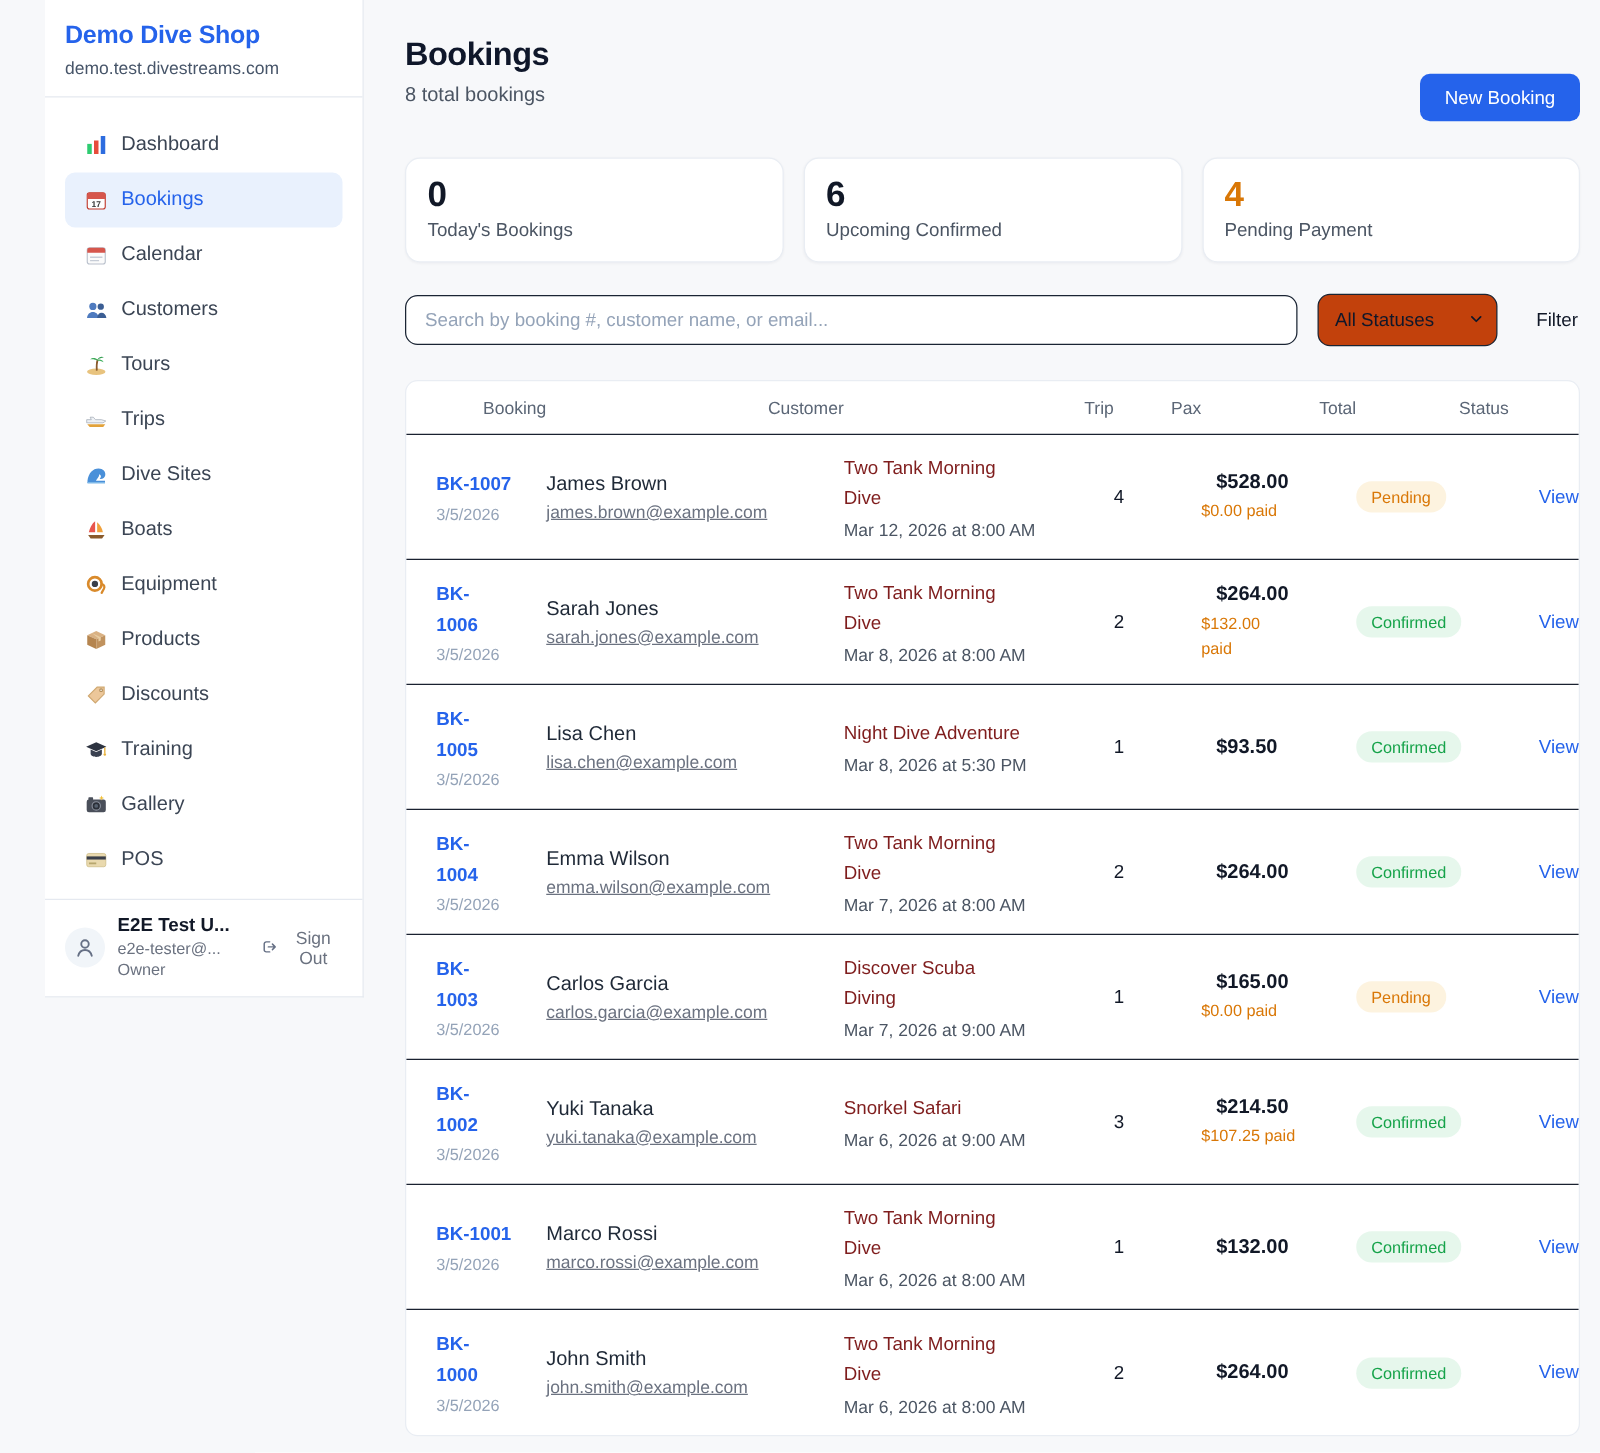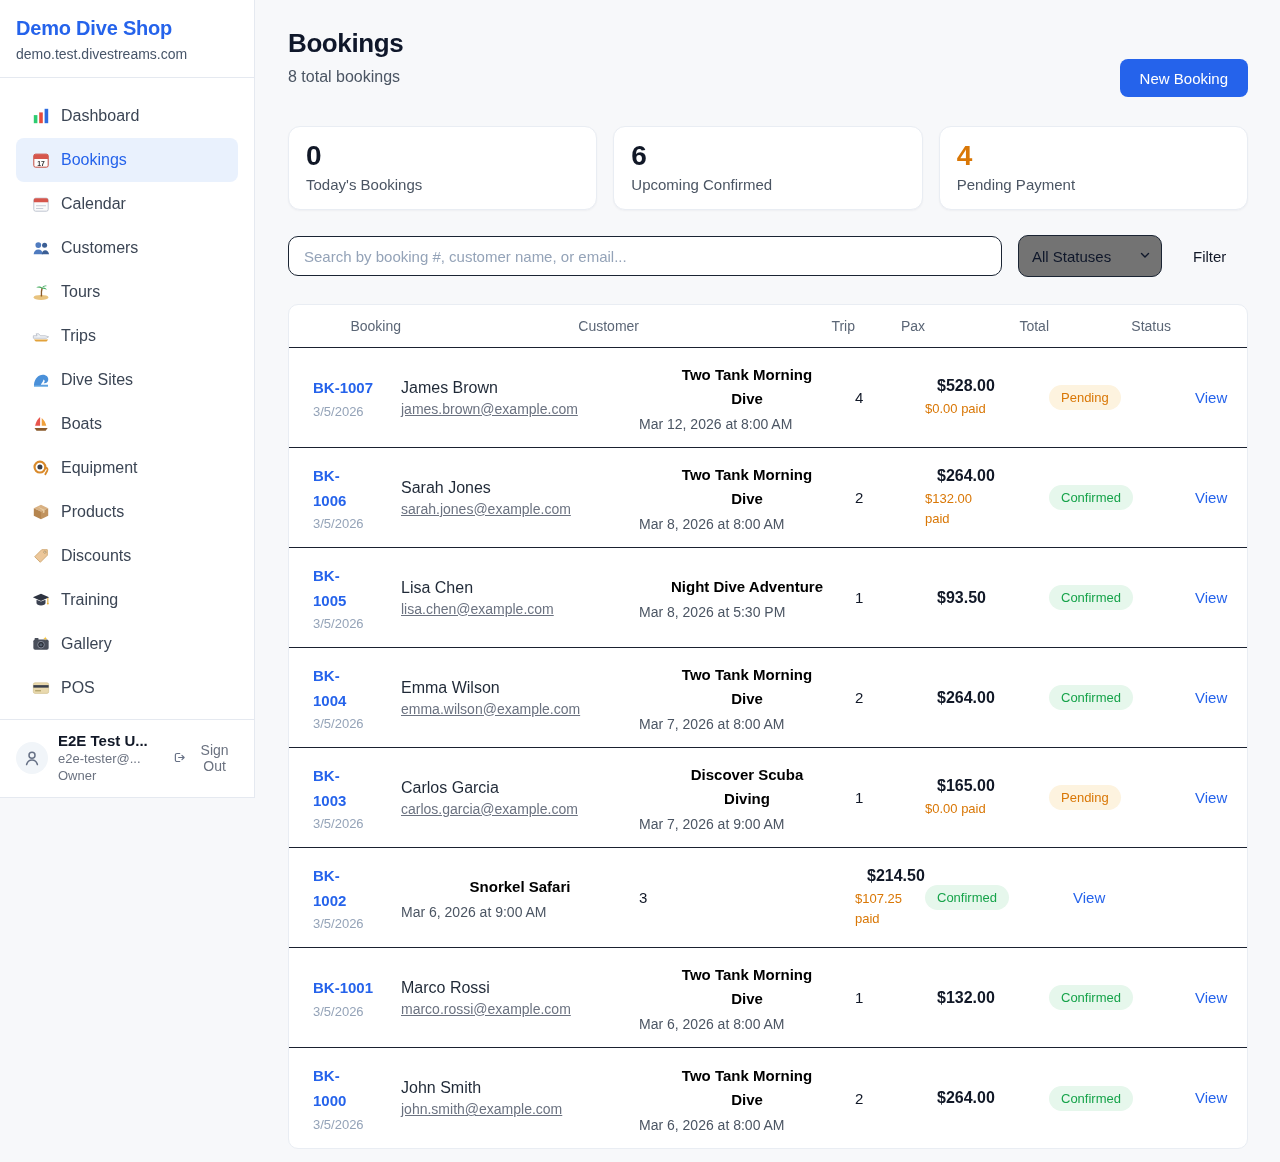--- a/index.html
+++ b/index.html
@@ -1,21 +1,21 @@
 <!DOCTYPE html>
 <html><head>
 <meta charset="utf-8">
 <style>
   * { margin:0; padding:0; box-sizing:border-box; }
   html,body { width:1280px; height:1162px; }
   body {
     font-family:"Liberation Sans","DejaVu Sans",sans-serif;
     background:#f7f8fa; color:#111827; overflow:hidden;
   }
-  .app { display:flex; width:1280px; height:1162px; align-items:flex-start; }
+  .app { display:flex; width:1280px; height:1162px; align-items:flex-start;padding-left:36px; }
 
   
   .sidebar {
     width:255px; height:798px; background:#ffffff; flex:none;
     border-right:1px solid #e5e9f0; border-bottom:1px solid #e5e9f0;
     display:flex; flex-direction:column;
   }
   .brand { padding:17px 16px 15px; border-bottom:1px solid #e5e9f0; }
   .brand-name { font-size:20px; font-weight:700; color:#2563eb; letter-spacing:-.2px; }
   .brand-domain { font-size:14px; color:#475569; margin-top:6px; }
@@ -69,21 +69,21 @@
   .controls { display:flex; align-items:center; margin-top:25px; }
   .search-input {
     width:714px; height:40px; border:1px solid #1a2433; border-radius:10px;
     padding:0 15px; font-size:15px; color:#111827; background:#ffffff; outline:none;
     font-family:inherit;
   }
   .search-input::placeholder { color:#94a3b8; }
   .select-wrap { position:relative; margin-left:16px; }
   .status-select {
     width:144px; height:42px; border:1px solid #1a2433; border-radius:10px;
-    background:#737373; font-size:15px; color:#0f172a; padding:0 30px 0 13px;
+    background:#c2410c; font-size:15px; color:#0f172a; padding:0 30px 0 13px;
     appearance:none; -webkit-appearance:none; cursor:pointer; font-family:inherit;
   }
   .select-chevron { position:absolute; right:11px; top:14px; pointer-events:none; display:flex; }
   .filter-btn {
     margin-left:31px; background:none; border:none; font-size:15px; color:#111827;
     cursor:pointer; font-family:inherit;
   }
 
   
   .table-card {
@@ -97,21 +97,21 @@
   .thead { height:43px; border-bottom:1.5px solid #1a2130;text-align:right; }
   .thead .tcell { font-size:14px; font-weight:500; color:#5b6676; }
   .tcell:first-child { padding-left:24px; }
   .tbody-row { min-height:100px; border-bottom:1.4px solid #1a2130; padding:14px 0; }
   .tbody-row:last-child { border-bottom:none; }
 
   .bk-id { font-size:15px; font-weight:600; color:#2563eb; white-space:pre-line; line-height:1.65; cursor:pointer; }
   .bk-date { font-size:13px; color:#94a3b8; margin-top:3px; }
   .cust-name { font-size:16px; color:#1f2937; }
   .cust-email { font-size:14px; color:#6b7280; margin-top:4px;text-decoration:underline; }
-  .trip-name { font-size:15px; font-weight:700; color:#000000; white-space:pre-line; line-height:1.6;text-align:center; }
+  .trip-name { font-size:15px; font-weight:400; color:#7f1d1d; white-space:pre-line; line-height:1.6; }
   .trip-when { font-size:14px; color:#4b5563; margin-top:5px; }
   .pax { font-size:15px; color:#111827; }
   .total { font-size:16px; font-weight:700; color:#111827;margin-left:12px; }
   .paid { font-size:13px; color:#d97706; margin-top:4px; white-space:pre-line; line-height:1.5; }
   .badge {
     display:inline-block; font-size:13px; padding:5px 12px; border-radius:999px;
   }
   .badge.pending { color:#d97706; background:#fdf3df; }
   .badge.confirmed { color:#16a34a; background:#e6f7ec; }
   .view-link { font-size:15px; font-weight:500; color:#2563eb; padding-left:24px; cursor:pointer; display:inline-block; }
@@ -498,20 +498,24 @@
         </div>
       </div>
 
       <div class="trow tbody-row">
         <div class="tcell">
           <div class="bk-id">BK-
 1002</div>
           <div class="bk-date">3/5/2026</div>
         </div>
         <div class="tcell">
+          <div class="cust-name">Yuki Tanaka</div>
+          <div class="cust-email">yuki.tanaka@example.com</div>
+        </div>
+        <div class="tcell">
           <div class="trip-name">Snorkel Safari</div>
           <div class="trip-when">Mar 6, 2026 at 9:00 AM</div>
         </div>
         <div class="tcell pax">3</div>
         <div class="tcell">
           <div class="total">$214.50</div>
           <div class="paid">$107.25 paid</div>
         </div>
         <div class="tcell">
           <span class="badge confirmed">Confirmed</span>

